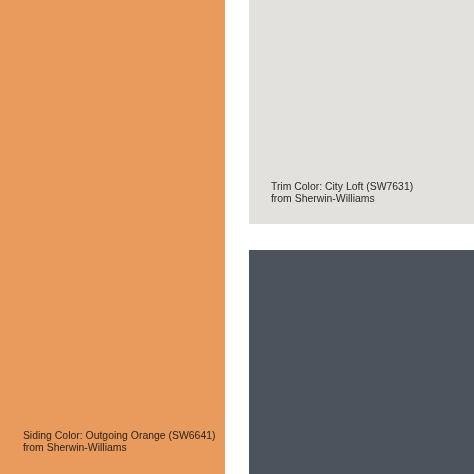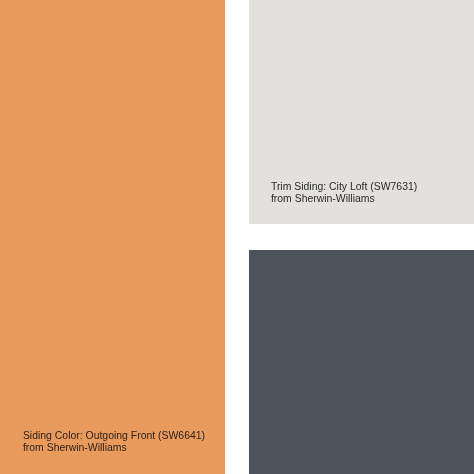--- a/index.html
+++ b/index.html
@@ -41,23 +41,23 @@
 
 <div class="palette">
 
   <div class="swatch" id="swatch-siding" style="background-color: rgb(232, 155, 93);"></div>
 
   <div class="swatch" id="swatch-trim" style="background-color: rgb(226, 225, 222);"></div>
 
   <div class="swatch" id="swatch-accent" style="background-color: rgb(76, 83, 92);"></div>
 
   <div class="caption" id="caption-siding" style="color: rgb(46, 34, 24);">
-    <div>Siding Color: Outgoing Front (SW6641)</div>
+    <div>Siding Color: Outgoing Orange (SW6641)</div>
     <div>from Sherwin-Williams</div>
   </div>
 
   <div class="caption" id="caption-trim" style="color: rgb(43, 43, 42);">
-    <div>Trim Siding: City Loft (SW7631)</div>
+    <div>Trim Color: City Loft (SW7631)</div>
     <div>from Sherwin-Williams</div>
   </div>
 
 
 </div>
 
 </body></html>

